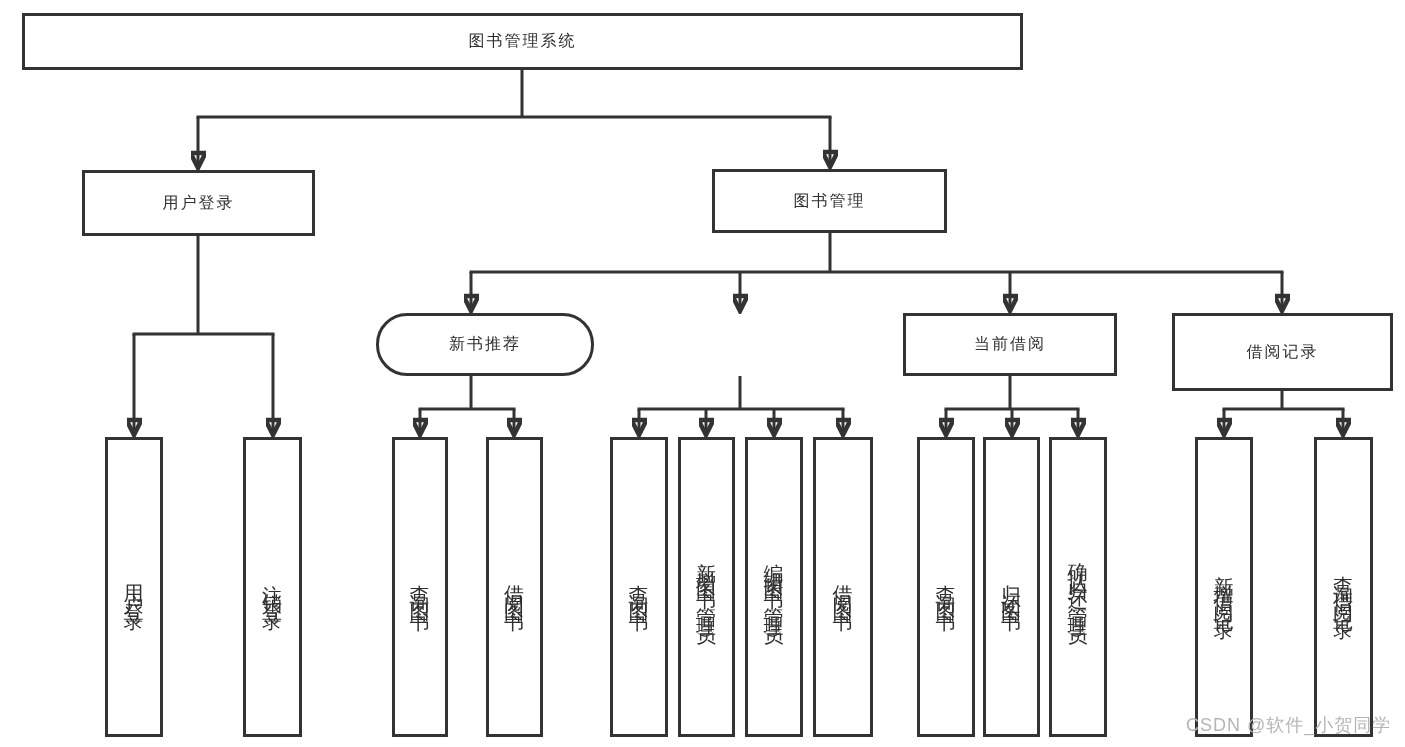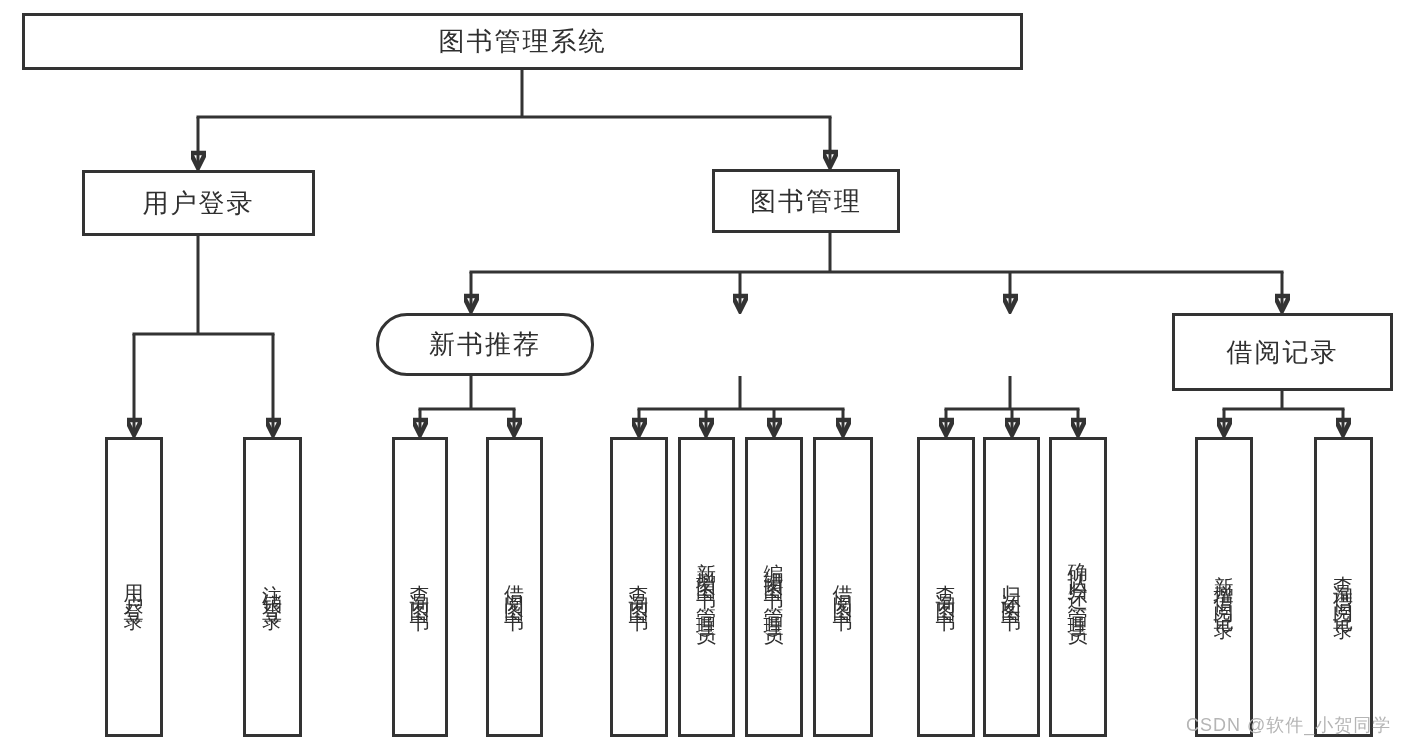--- a/index.html
+++ b/index.html
@@ -19,21 +19,21 @@
   }
   #edges{position:absolute;left:0;top:0;width:1405px;height:747px;}
   #edges path{stroke:var(--line);stroke-width:3;fill:none;}
   #edges .arrowseg{marker-end:url(#arrowhead);}
   .node{
     position:absolute;
     background:var(--box-bg);
     border:3px solid var(--line);
     display:flex;align-items:center;justify-content:center;
     color:var(--text);
-    font-size:26px;
+    font-size:16px;
     letter-spacing:2px;
     white-space:nowrap;
   }
   .vnode{
     position:absolute;
     top:437px;height:300px;
     background:var(--box-bg);
     border:3px solid var(--line);
     display:flex;align-items:center;justify-content:center;
     color:var(--text);
@@ -112,23 +112,24 @@
     <g>
       <path d="M1282,375 L1282,409 M1222.5,409 L1344.5,409"></path>
       <path class="arrowseg" d="M1224,409 L1224,435"></path>
       <path class="arrowseg" d="M1343,409 L1343,435"></path>
     </g>
   </svg>
 
   <div class="node" style="left:22px;top:13px;width:1001px;height:57px;">图书管理系统</div>
 
   <div class="node" style="left:82px;top:170px;width:233px;height:66px;">用户登录</div>
-  <div class="node" style="left:712px;top:169px;width:188px;height:64px;">图书管理</div>
+  <div class="node" style="left:712px;top:169px;width:235px;height:64px;">图书管理</div>
 
   <div class="node" style="left:376px;top:313px;width:218px;height:63px;border-radius:31px;">新书推荐</div>
+  <div class="node" style="left:903px;top:313px;width:214px;height:63px;">当前借阅</div>
   <div class="node" style="left:1172px;top:313px;width:221px;height:78px;">借阅记录</div>
 
   <div class="vnode" style="left:105px;width:58px;">
     <span class="vtext">用户登录</span>
   </div>
   <div class="vnode" style="left:243px;width:59px;">
     <span class="vtext">注销登录</span>
   </div>
 
   <div class="vnode" style="left:392px;width:56px;">

